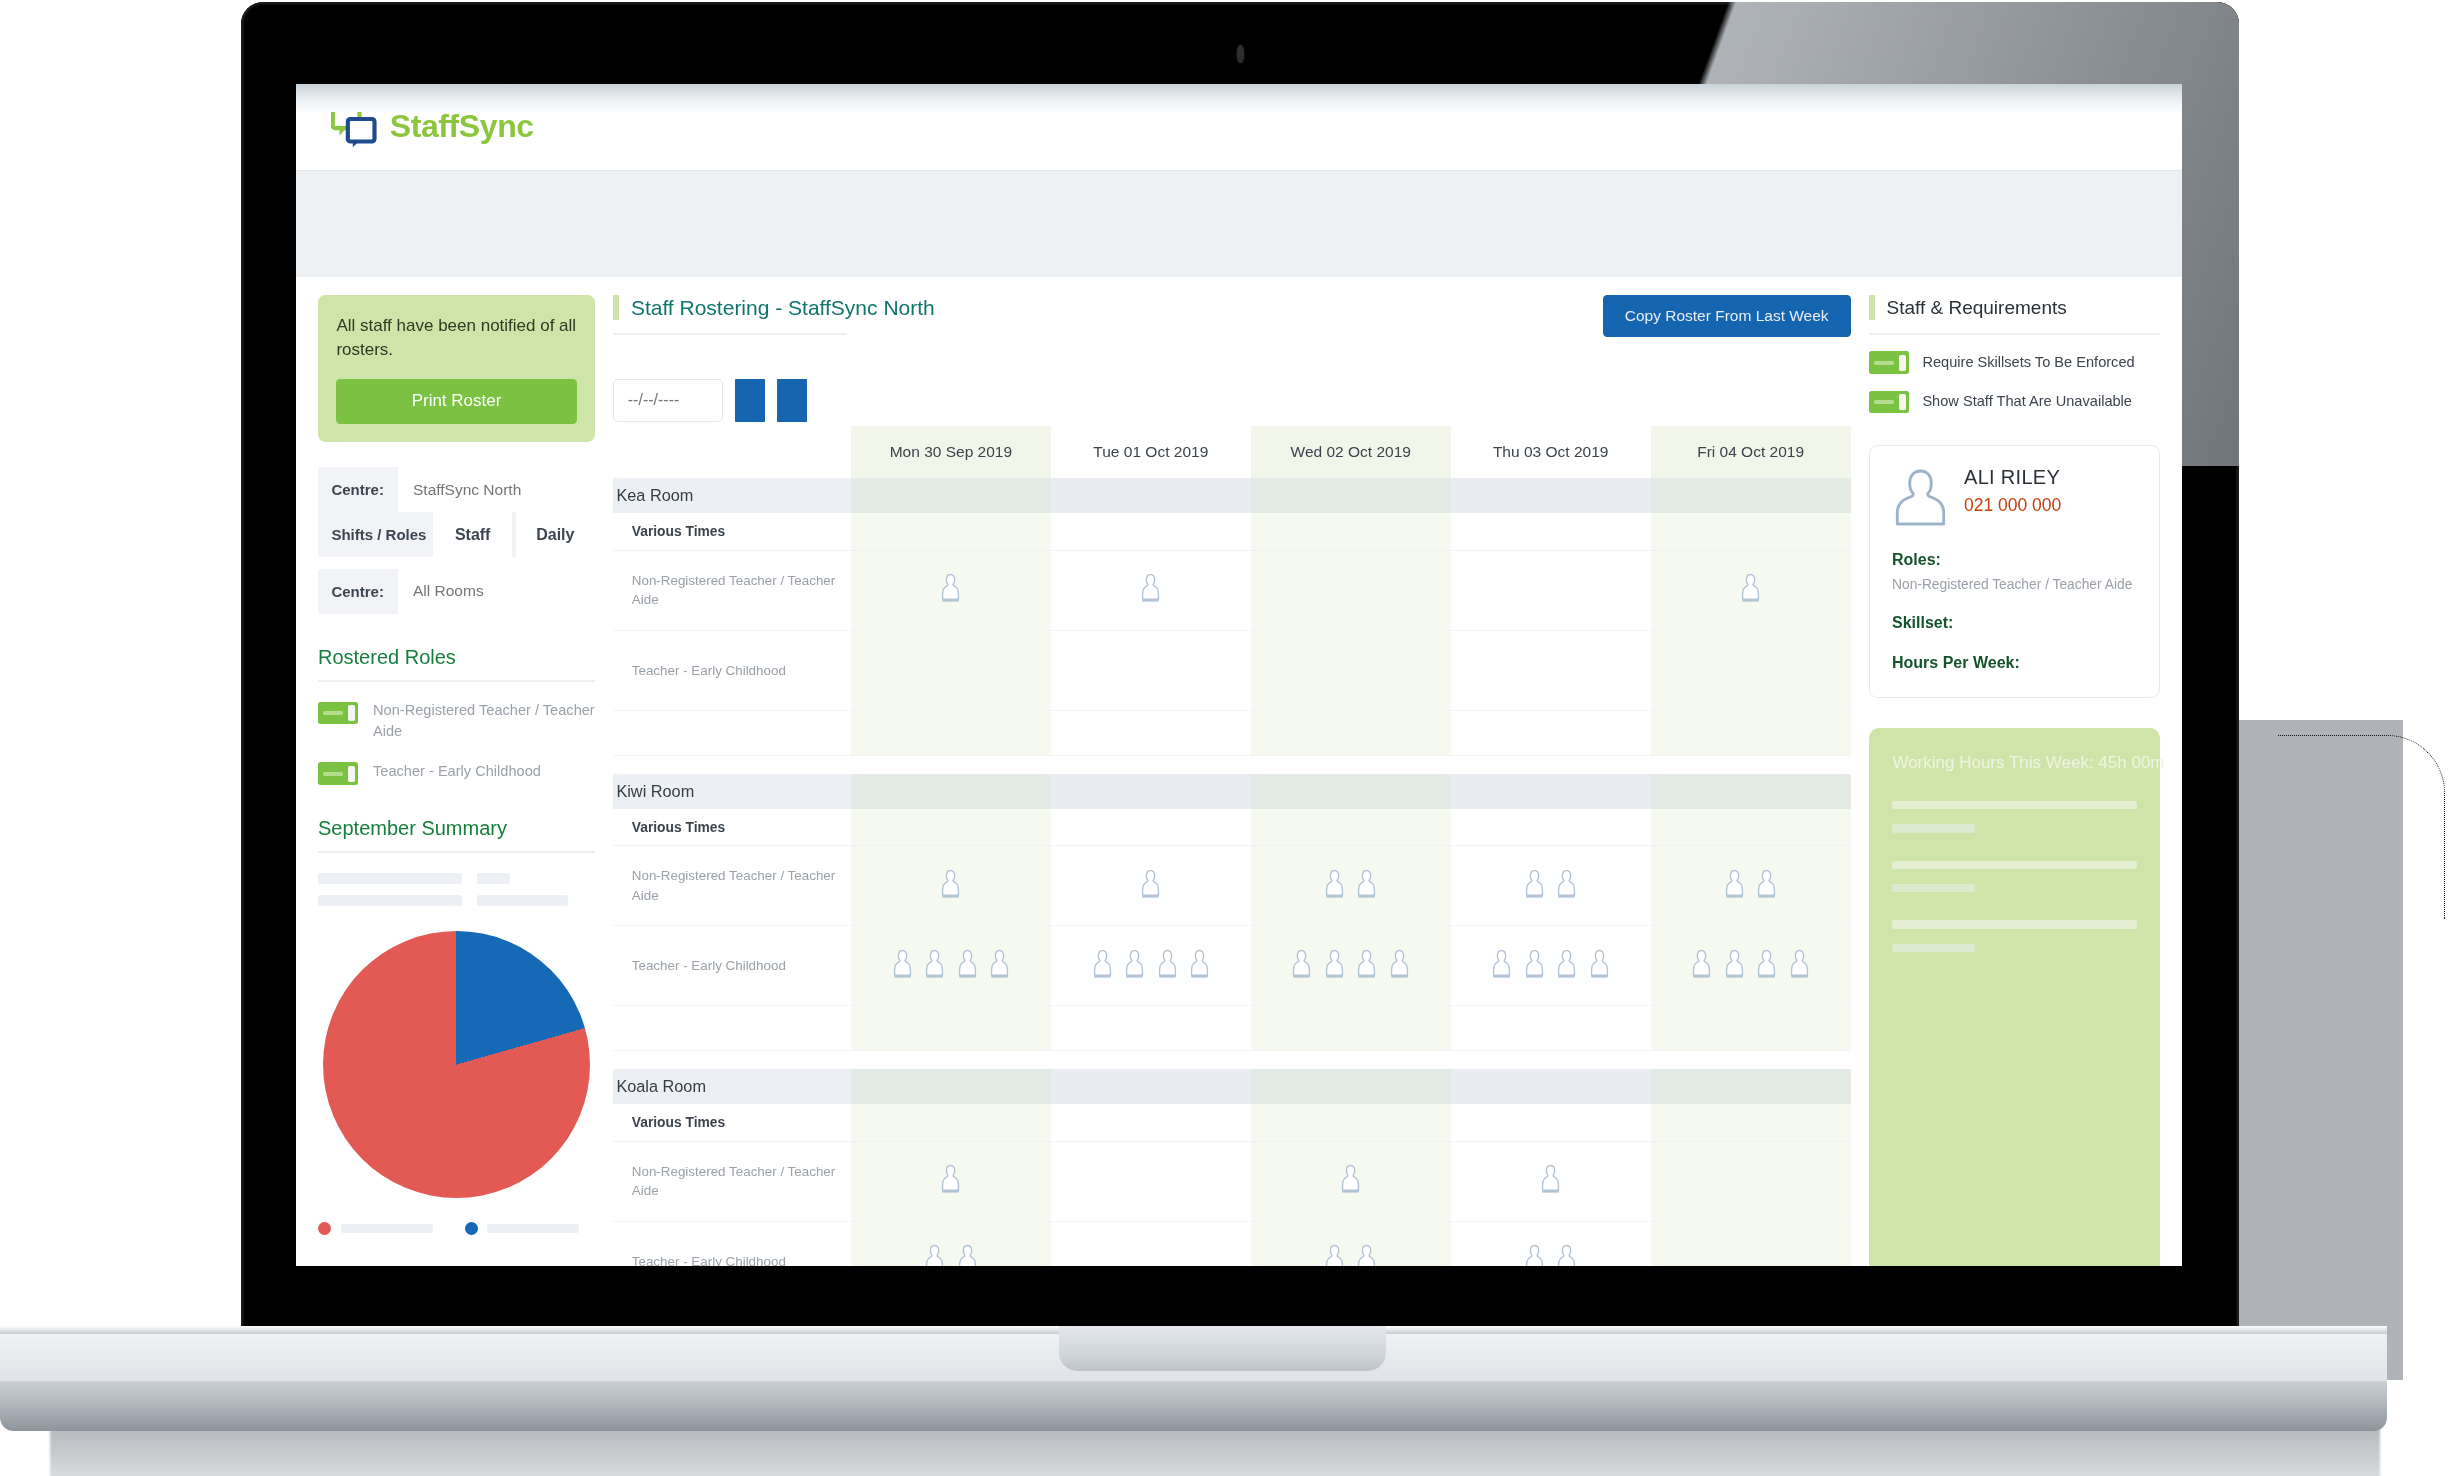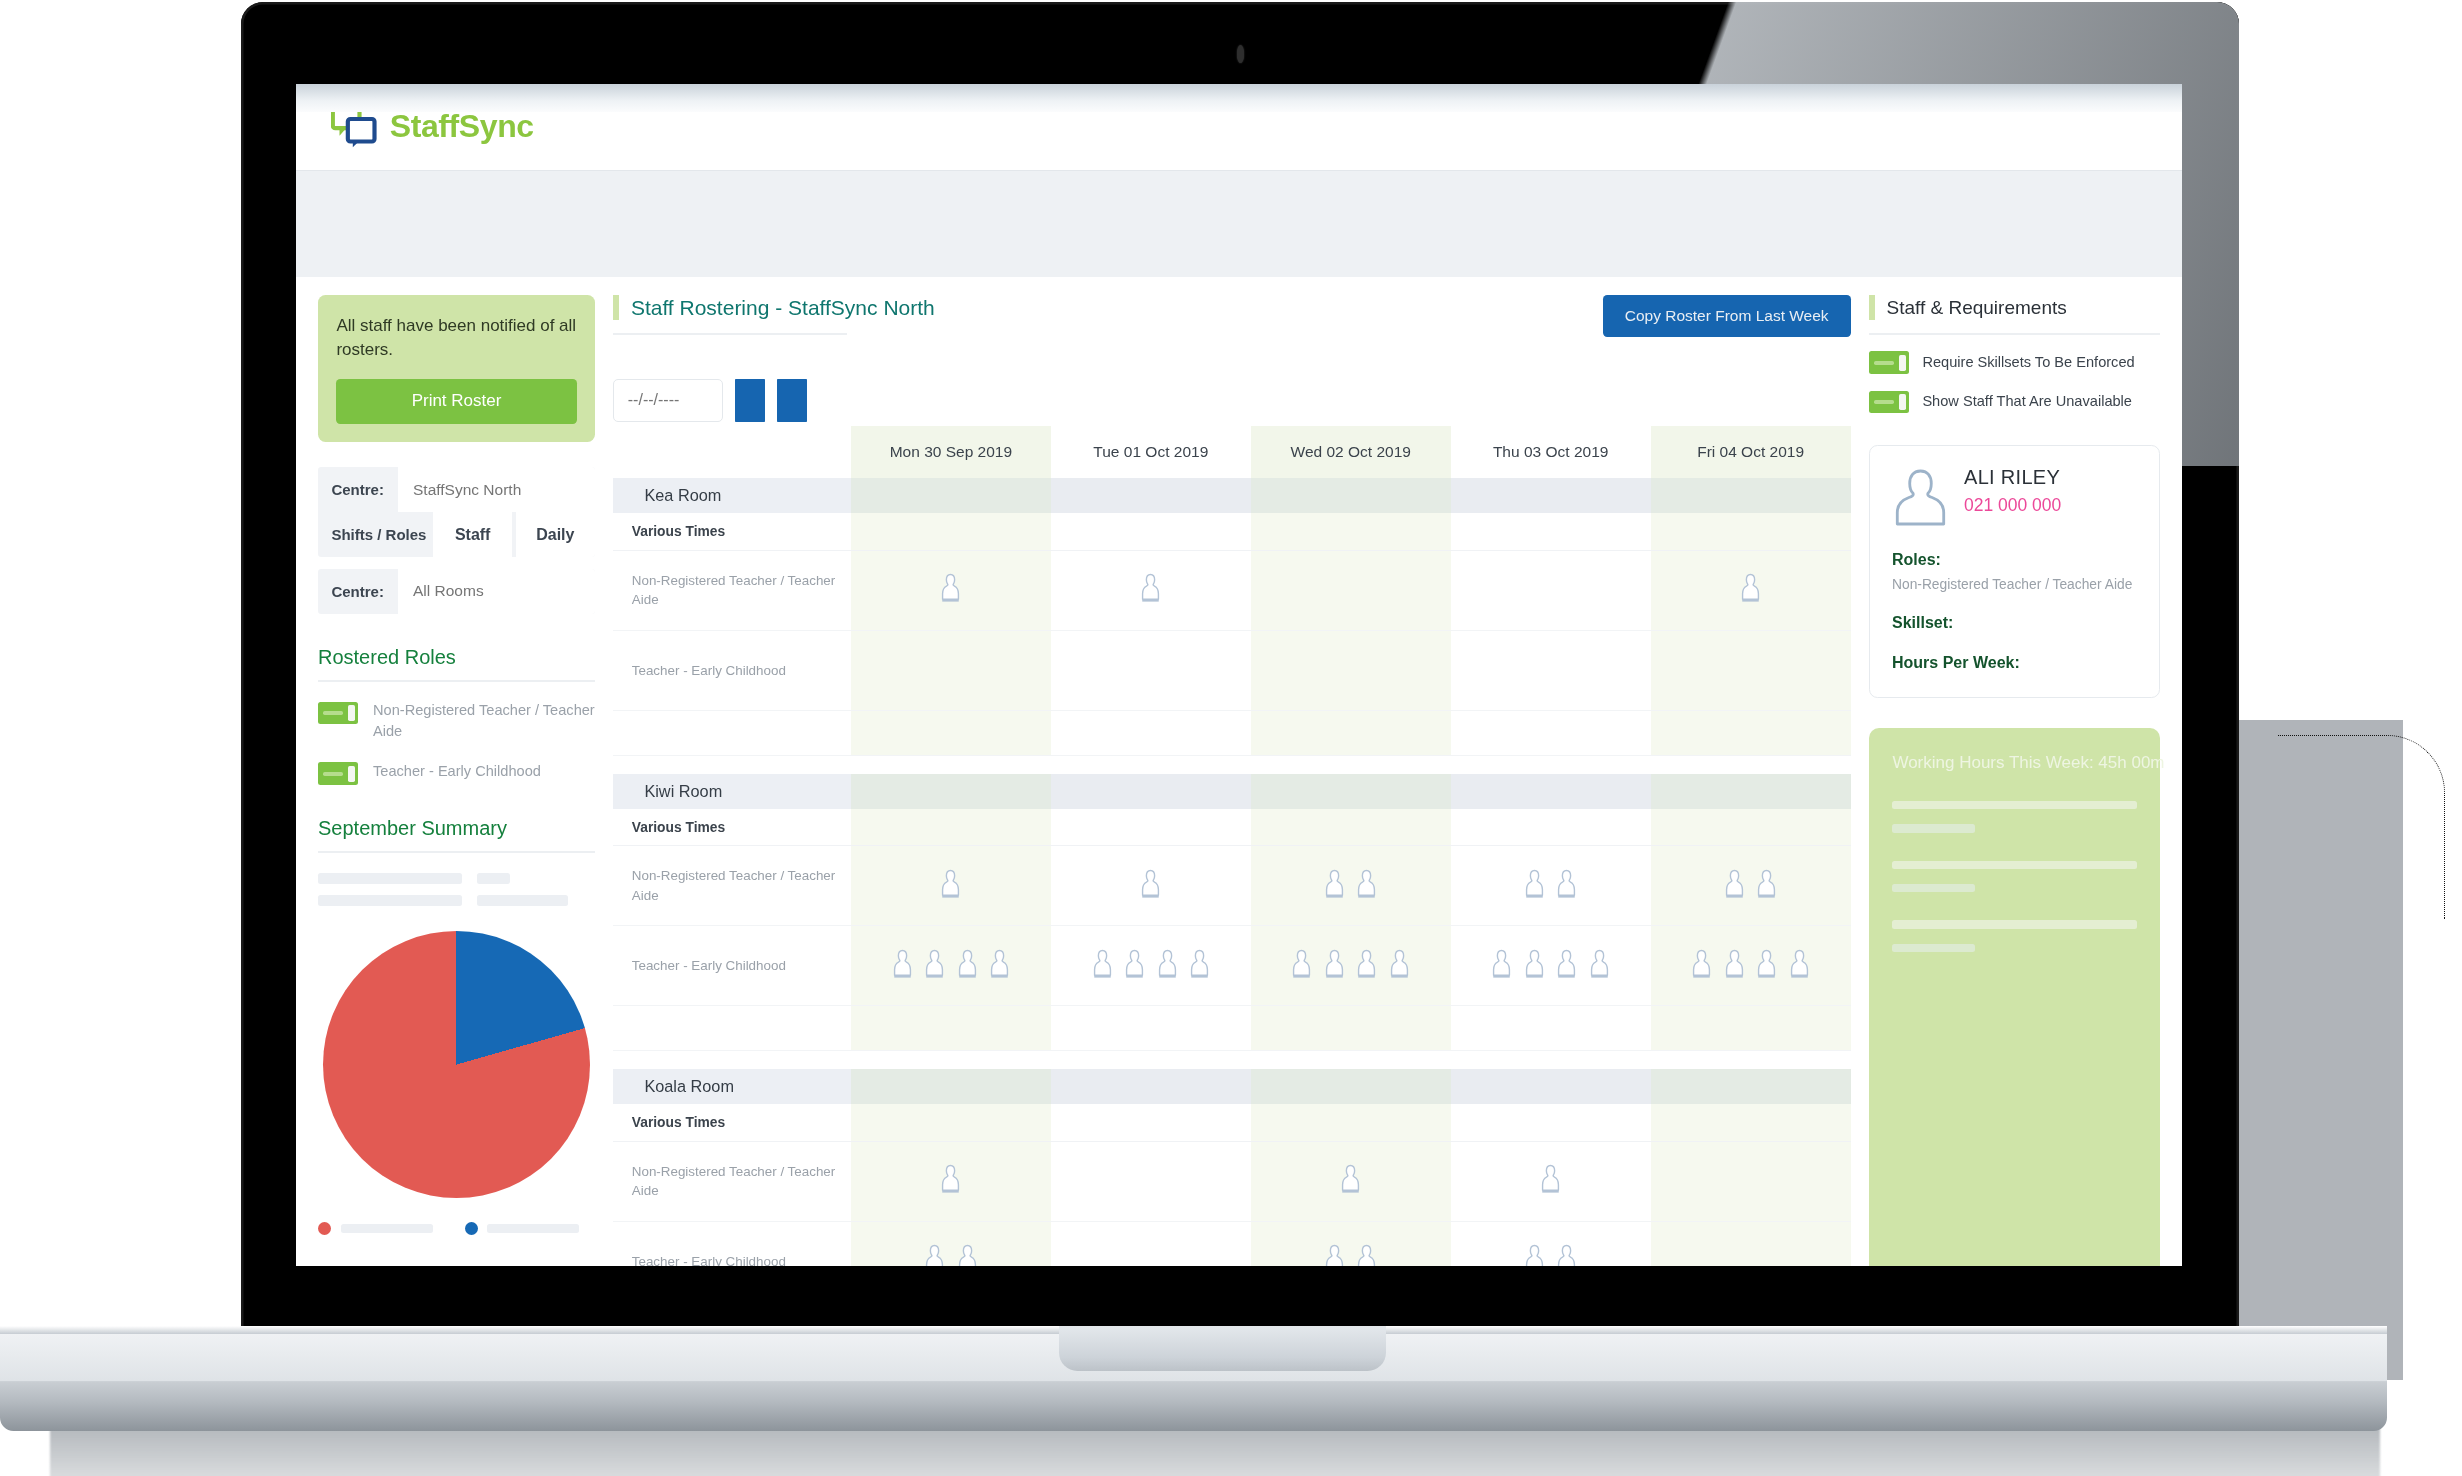--- a/index.html
+++ b/index.html
@@ -180,21 +180,21 @@
   }
   thead th.col-odd { background: #f2f6ea; }
   thead th.spacer { background: transparent; }
 
   td.col-odd { background: #f6f9ef; }
   td.col-even { background: #ffffff; }
 
   tr.room-row td { height: 35px; background: #e9ecf1; vertical-align: middle; }
   tr.room-row td.col-odd { background: #e4ebe4; }
   tr.room-row td.label {
-    background: #eceff4; padding-left: 31px; font-size: 16.3px; color: #353d46;
+    background: #eceff4; padding-left: 3px; font-size: 16.3px; color: #353d46;
   }
   tr.times-row td { height: 37px; }
   tr.times-row td.label {
     padding-left: 18.4px; font-size: 13.8px; font-weight: bold; color: #3b434c;
     background: #ffffff; border-bottom: 0.8px solid #f0f2f5;
   }
   tr.times-row td.cell { border-bottom: 0.8px solid #f0f2f5; }
 
   tr.role-row td { height: 80px; vertical-align: middle; border-bottom: 0.8px solid #f2f4f6; }
   tr.role-row td.label {
@@ -217,21 +217,21 @@
   .req-toggle-row { display: flex; align-items: center; gap: 13.4px; margin-top: 15px; }
   .req-toggle-label { font-size: 14.6px; color: #3b434c; }
 
   .staff-card {
     margin-top: 32px; border: 0.8px solid #e6eaee; border-radius: 8.4px;
     padding: 20px 22px 25px 22px; background: #ffffff;
   }
   .staff-top { display: flex; align-items: flex-start; gap: 15px; }
   .avatar-ico { width: 57px; height: 63px; flex: none; }
   .staff-name { font-size: 20px; color: #2b3138; letter-spacing: 0.3px; }
-  .staff-phone { font-size: 17.5px; color: #ec4899; margin-top: 5.8px; }
+  .staff-phone { font-size: 17.5px; color: #c2410c; margin-top: 5.8px; }
   .field-label { margin-top: 22px; font-size: 16px; font-weight: bold; color: #14532d; }
   .field-value { margin-top: 7.5px; font-size: 13.8px; color: #9aa1a9; }
 
   .hours-card {
     margin-top: 30px; background: #cfe4a8; border-radius: 10px;
     padding: 25px 23.4px 33px 23.4px; min-height: 568px;
   }
   .hours-title { font-size: 17px; color: #eef5e2; white-space: nowrap; }
   .hours-group { margin-top: 28px; }
   .hours-bar-long { height: 8.4px; background: #e4eed2; border-radius: 2.5px; }

